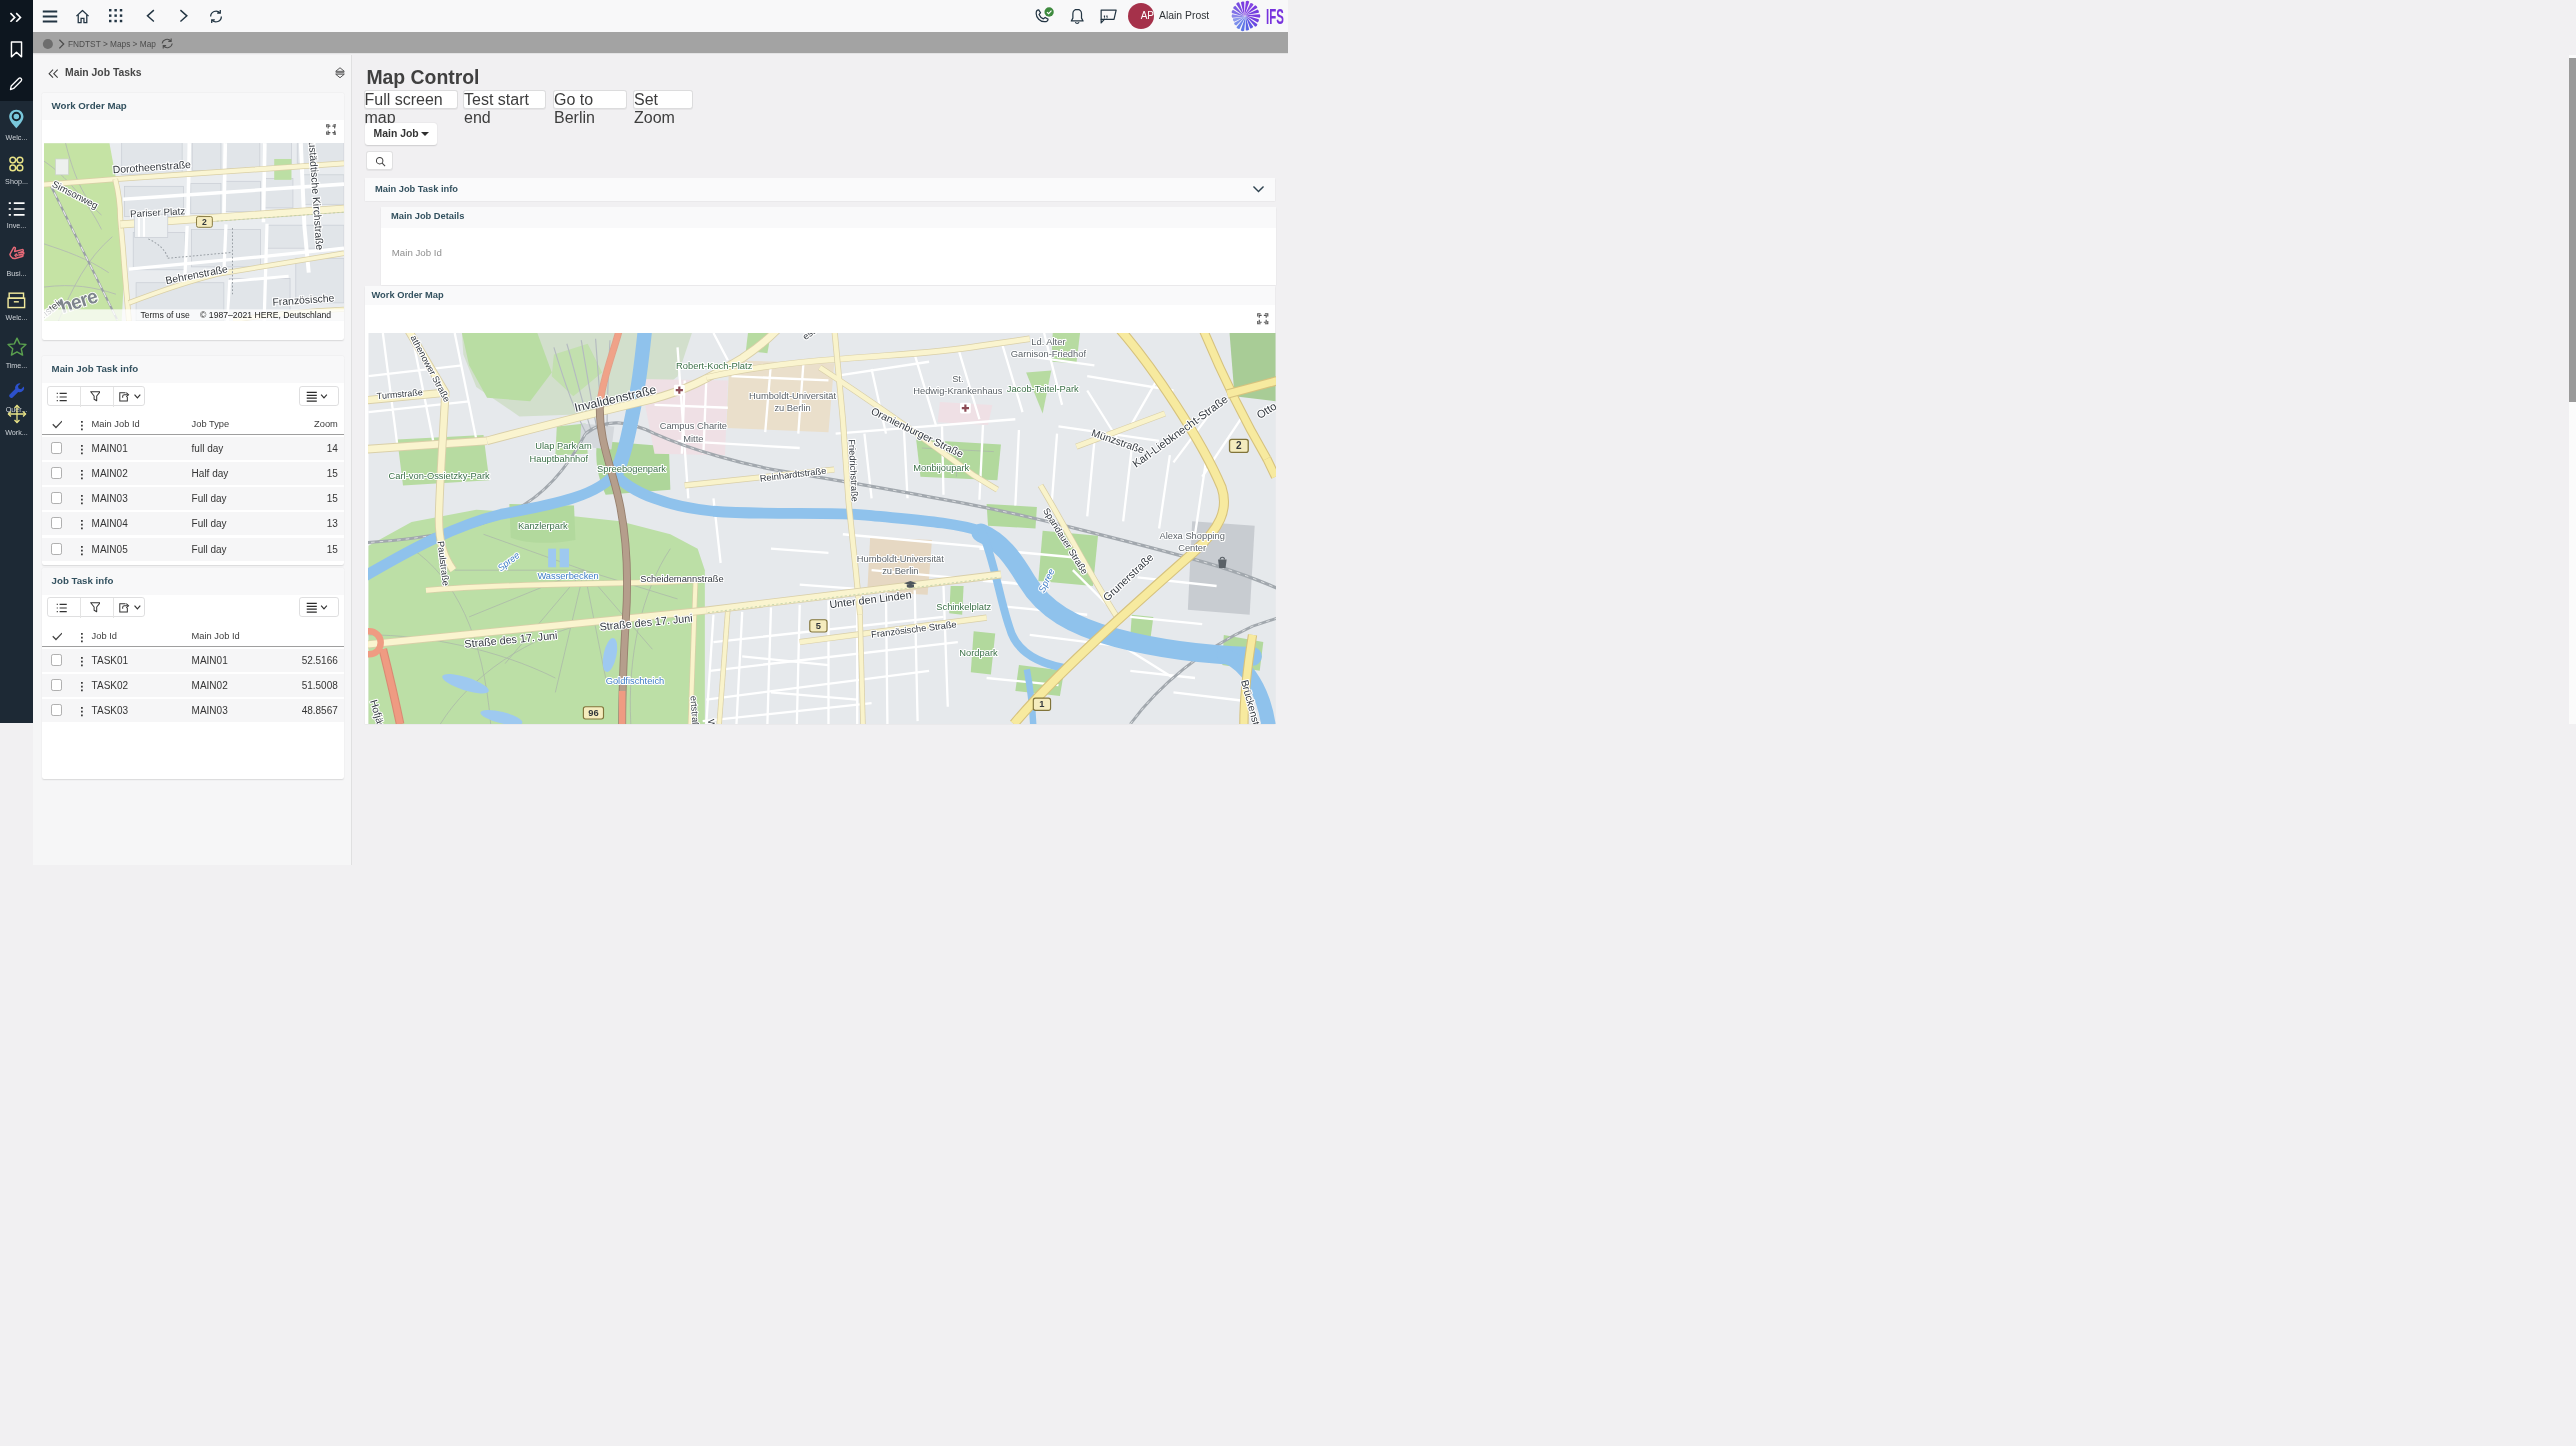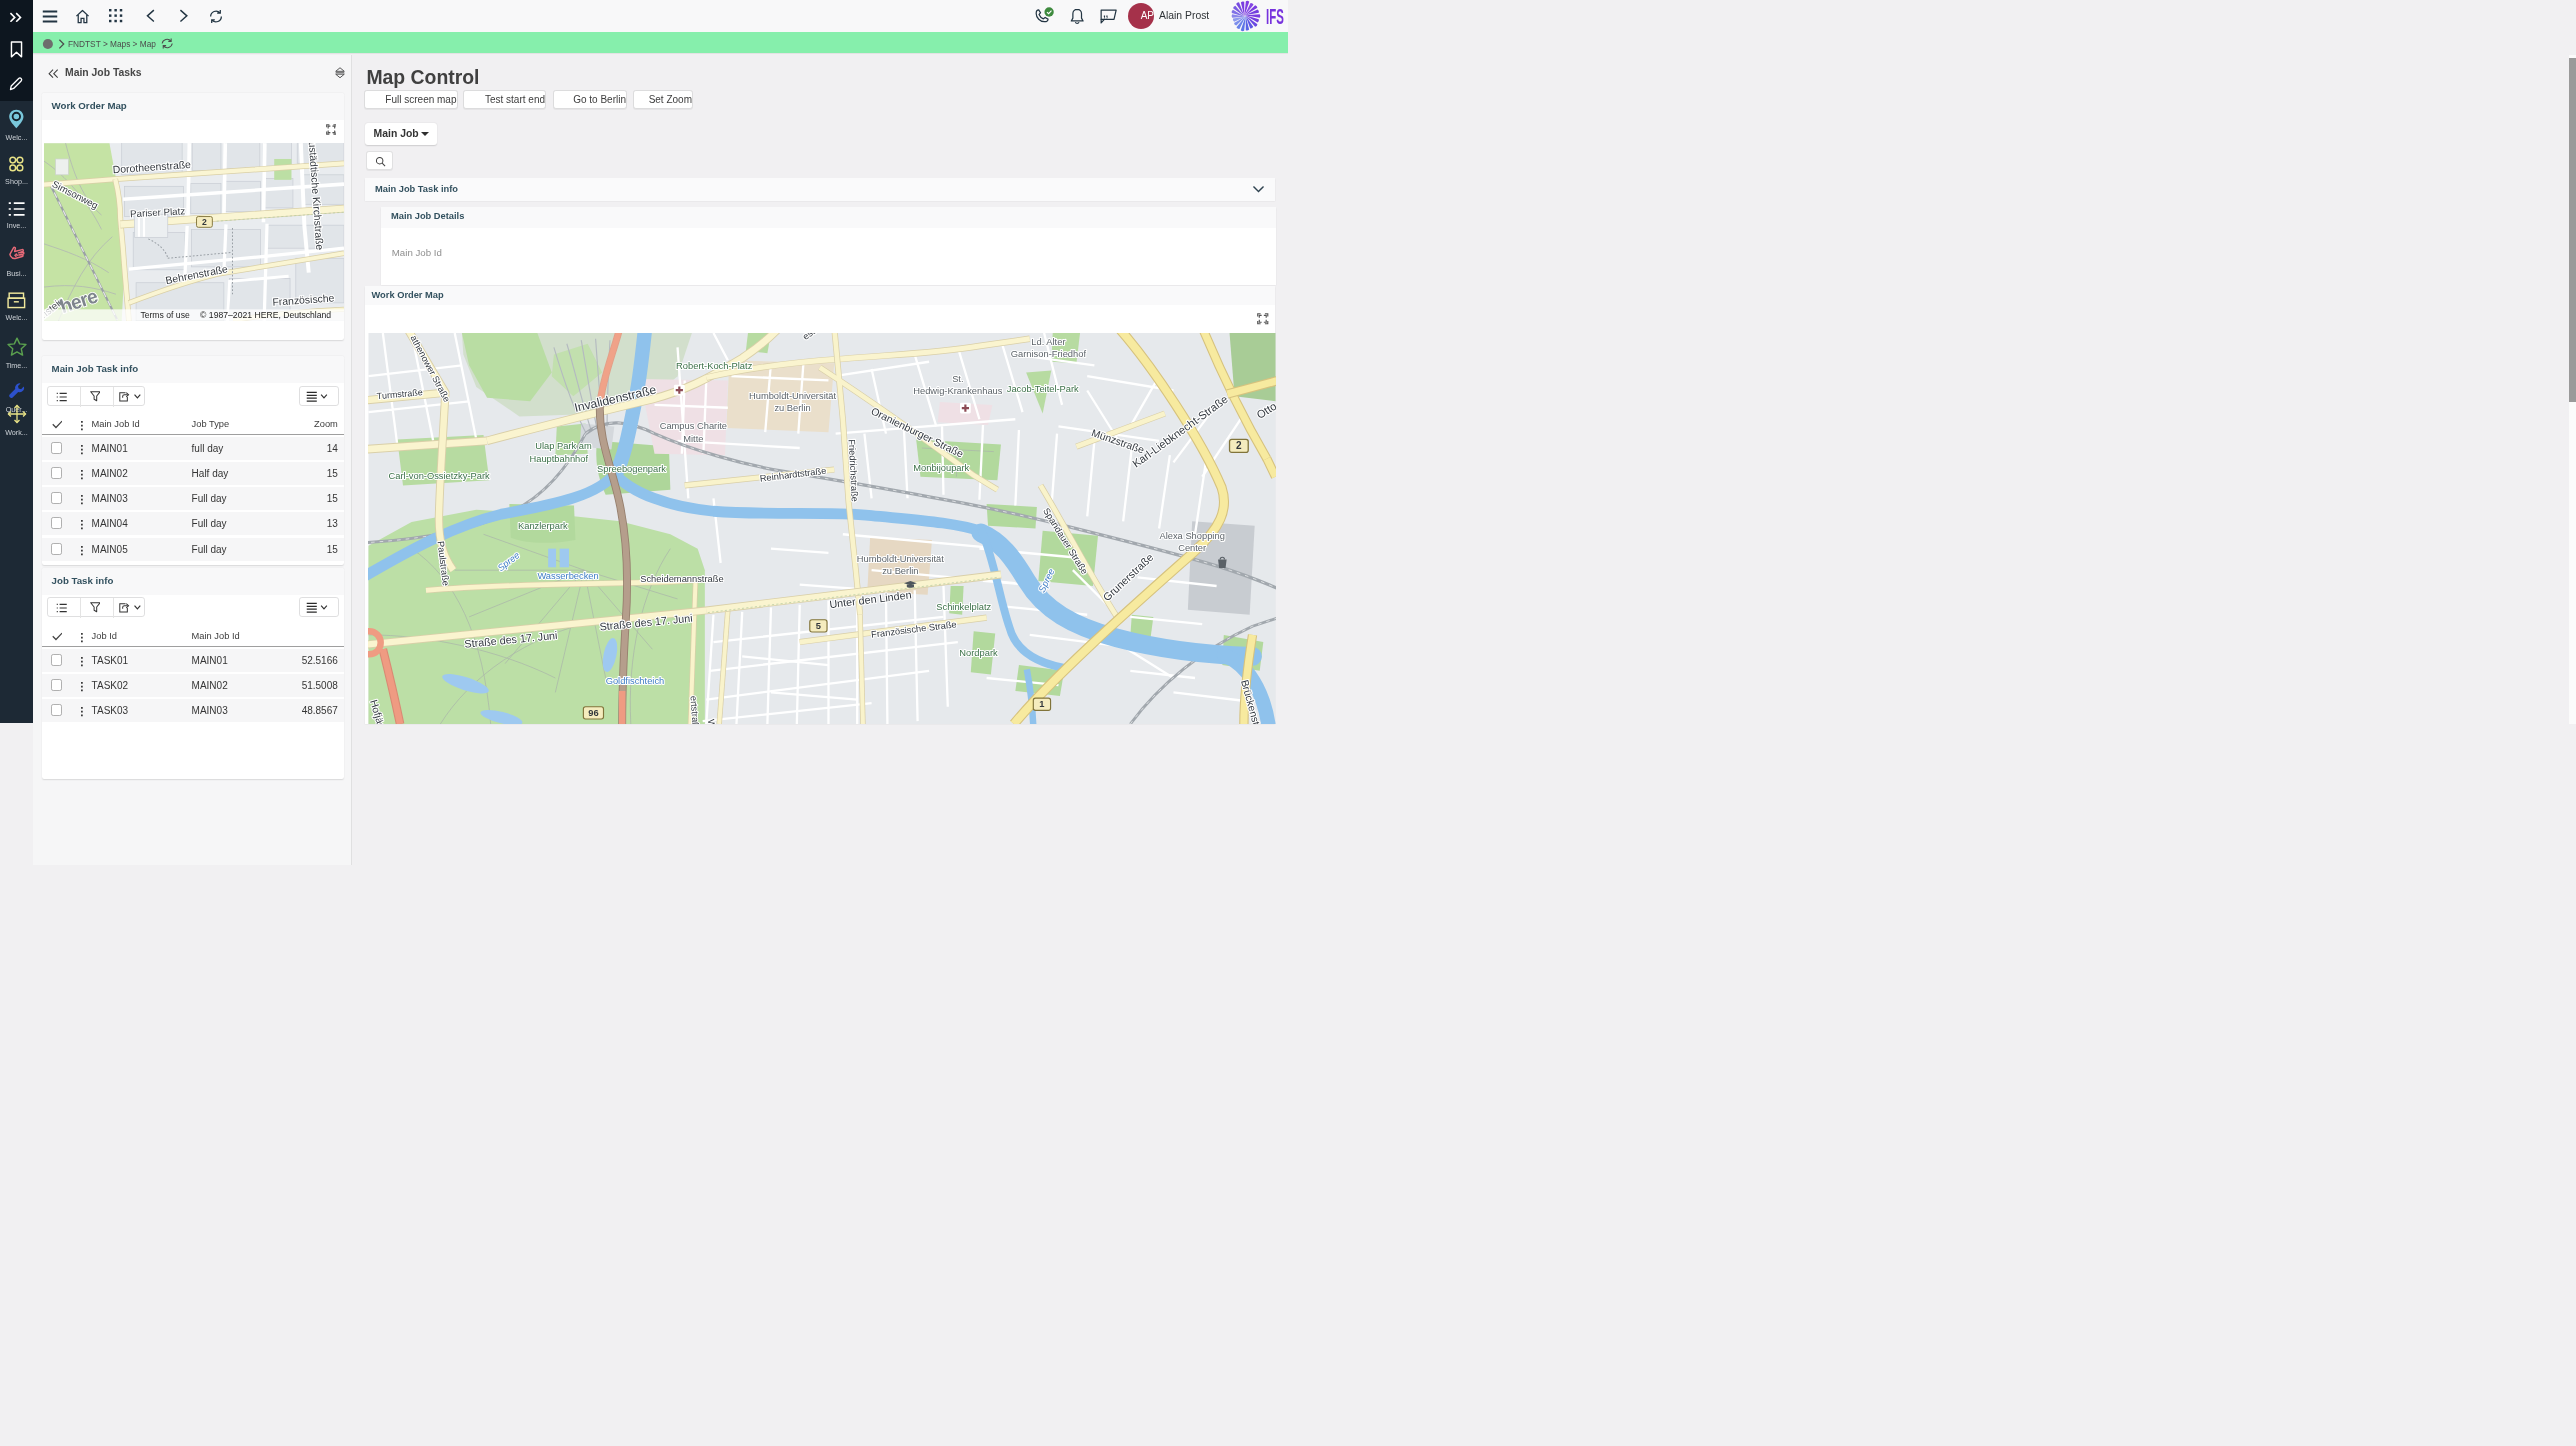--- a/index.html
+++ b/index.html
@@ -2,31 +2,31 @@
 <html style="font-size:11.5px"><head>
 <meta charset="utf-8">
 <style>
 * { margin:0; padding:0; box-sizing:border-box; }
 html,body { width:1288px; height:723px; overflow:hidden; font-family:"Liberation Sans", sans-serif; background:#f1f0f2; }
 .sidebar { position:absolute; left:0; top:0; width:33px; height:723px; background:#1d2935; z-index:30; }
 .sidebar .top { position:absolute; left:0; top:0; width:33px; height:101px; background:#0d161f; }
 .snav { position:absolute; left:0; width:33px; text-align:center; }
 .snav .lbl { font-size:7.2px; color:#ced3d8; margin-top:2.2px; }
 .topbar { position:absolute; left:33px; top:0; width:1255px; height:32px; background:#f8f8f9; z-index:20; }
-.crumbbar { position:absolute; left:33px; top:32px; width:1255px; height:22px; background:#86efac; border-bottom:0.7px solid #e3e3e4; z-index:20; }
+.crumbbar { position:absolute; left:33px; top:32px; width:1255px; height:22px; background:#a3a3a3; border-bottom:0.7px solid #e3e3e4; z-index:20; }
 .crumbbar .txt { position:absolute; left:35px; top:6.5px; font-size:8.3px; color:#4d4d4d; }
 .leftpanel { position:absolute; left:33px; top:55px; width:319px; height:810px; background:#f6f6f7; border-right:0.7px solid #e0e0e1; overflow:hidden; }
 .lp-head { position:absolute; left:0; top:0; width:100%; height:38px; }
 .lp-title { position:absolute; left:32px; top:11.5px; font-size:10.4px; font-weight:700; color:#474747; }
 .card { position:absolute; left:8.6px; width:302px; background:#fff; border-radius:2.2px; box-shadow:0 0.7px 1.4px rgba(0,0,0,0.12); }
 .card .chead { height:27px; background:#f8f8f9; border-radius:2.2px 2.2px 0 0; position:relative; }
 .card .chead .ct { position:absolute; left:10px; top:7.2px; font-size:9.7px; font-weight:700; color:#33515f; }
 .main { position:absolute; left:352px; top:55px; width:928px; height:669px; background:#f1f0f2; }
 .h1 { position:absolute; left:14.4px; top:10.8px; font-size:19.4px; font-weight:700; color:#404040; }
-.btn { position:absolute; top:35px; height:19.4px; background:#fff; border:0.7px solid #dcdcdd; border-radius:2.9px; font-size:10px; color:#3d3d3d; text-align:right; line-height:18px; box-shadow:0 0.7px 0.7px rgba(0,0,0,0.05); }
+.btn { position:absolute; top:35px; height:19.4px; background:#fff; border:0.7px solid #dcdcdd; border-radius:2.9px; font-size:16px; color:#3d3d3d; text-align:left; line-height:18px; box-shadow:0 0.7px 0.7px rgba(0,0,0,0.05); }
 .mjbtn { position:absolute; left:13px; top:68px; width:72px; height:21.6px; background:#fff; border-radius:2.9px; box-shadow:0 0.7px 1.4px rgba(0,0,0,0.15); font-size:10.4px; font-weight:700; color:#333; line-height:21.6px; padding-left:8.6px; }
 .mjbtn .car { position:absolute; right:8px; top:9.3px; width:0; height:0; border-left:4px solid transparent; border-right:4px solid transparent; border-top:4.7px solid #2e2e2e; }
 .srchbtn { position:absolute; left:14.4px; top:96px; width:27px; height:19.4px; background:#fff; border:0.7px solid #e0e0e1; border-radius:2.9px; box-shadow:0 0.7px 0.7px rgba(0,0,0,0.05); }
 .band { position:absolute; left:13px; top:123px; width:910px; height:23px; background:#fafafb; box-shadow:0 0.7px 1.4px rgba(0,0,0,0.10); }
 .band .bt { position:absolute; left:10px; top:5.8px; font-size:9.3px; font-weight:700; color:#33515f; }
 .dcard { position:absolute; left:29px; top:152px; width:895px; height:78px; background:#fff; box-shadow:0 0.7px 1.4px rgba(0,0,0,0.10); }
 .dcard .dh { height:21px; background:#f9f9fa; position:relative; }
 .dcard .dh .dt { position:absolute; left:10px; top:4.3px; font-size:9.3px; font-weight:700; color:#33515f; }
 .dcard .lab { position:absolute; left:10.8px; top:40px; font-size:9.7px; color:#8f8f8f; }
 .womcard { position:absolute; left:13px; top:231px; width:910px; height:438px; background:#fff; box-shadow:0 0.7px 1.4px rgba(0,0,0,0.10); }

